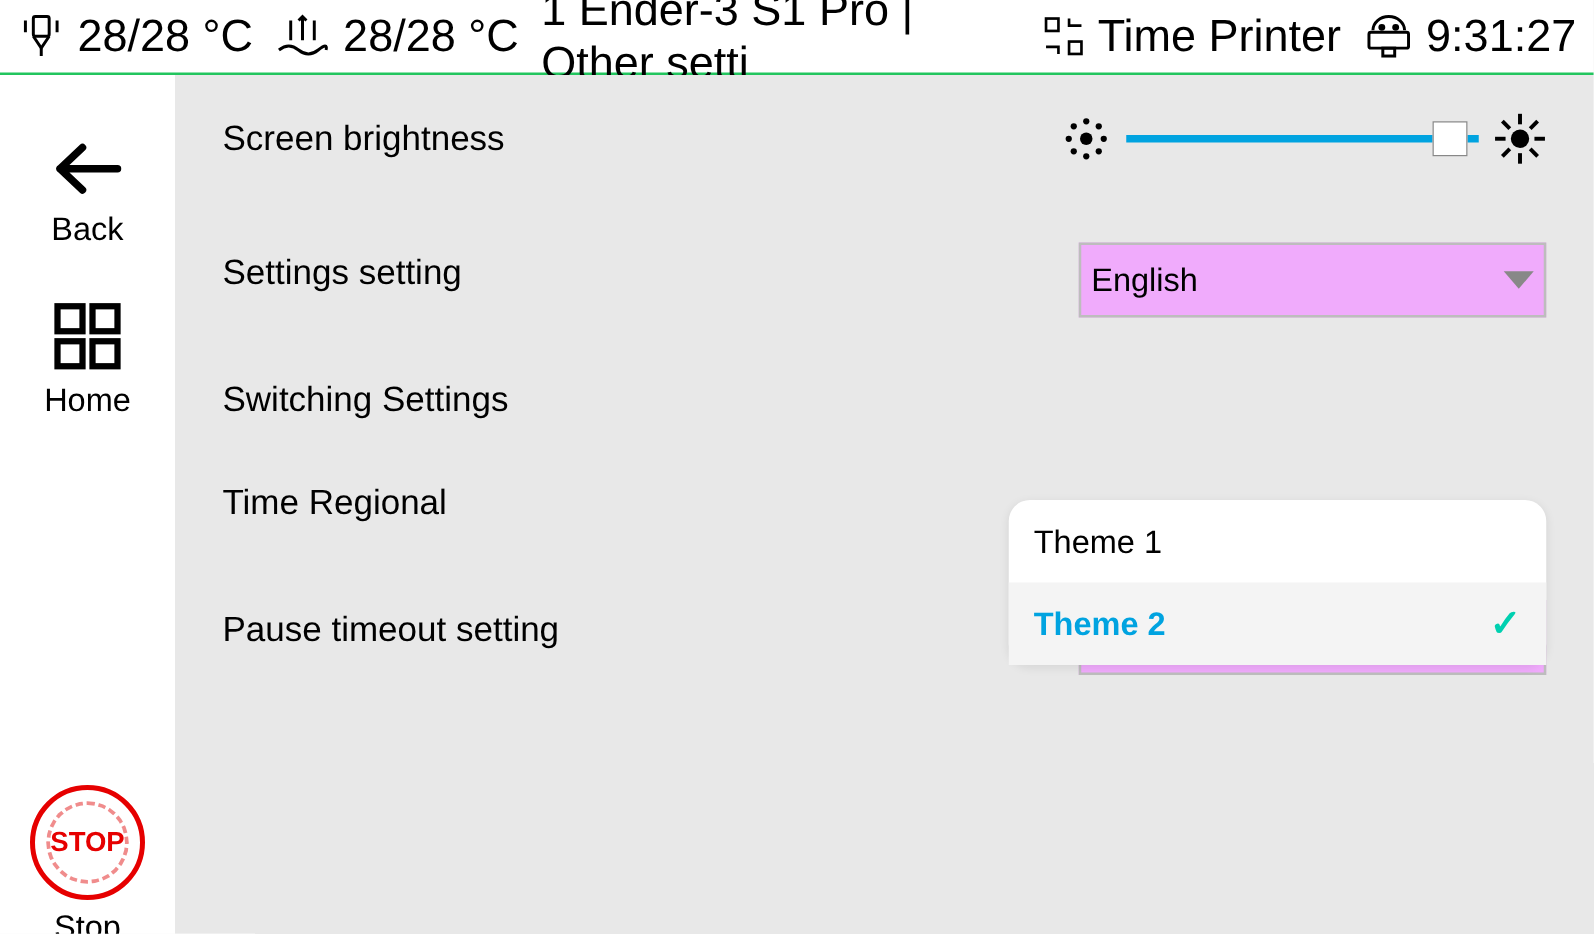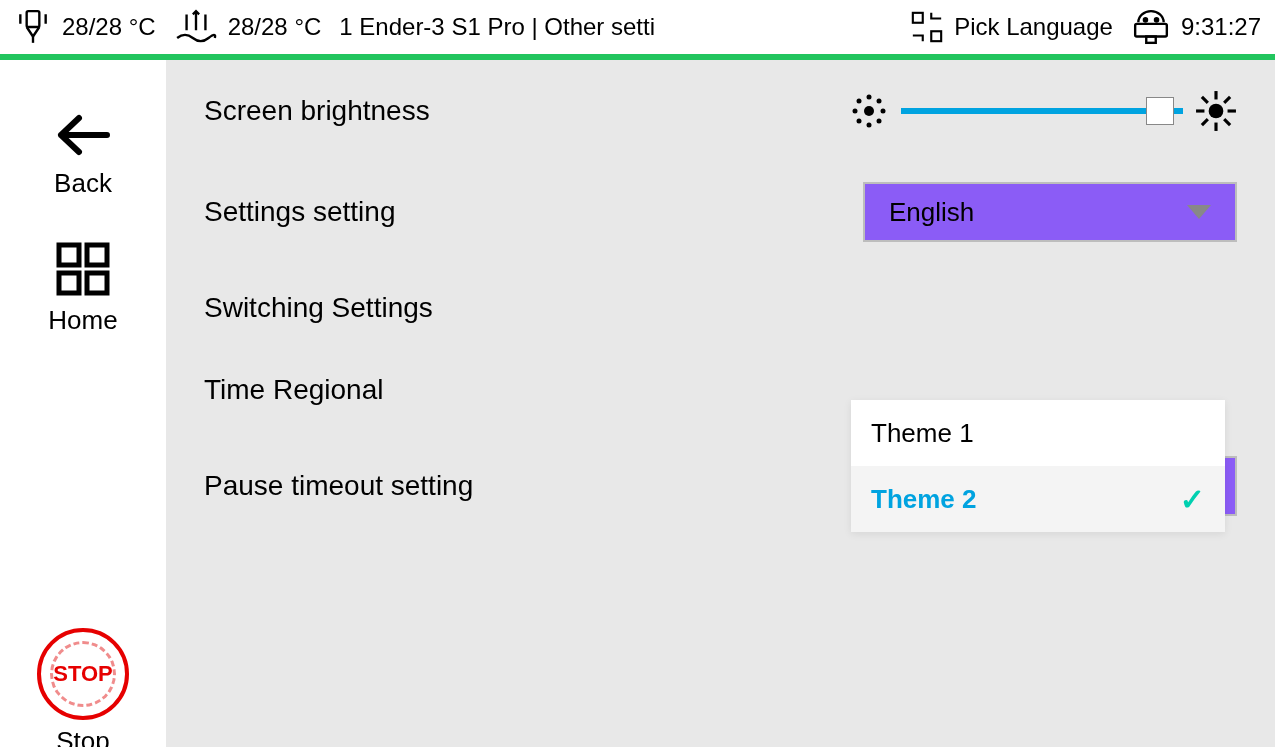--- a/index.html
+++ b/index.html
@@ -4,34 +4,34 @@
   <style>
     * { margin: 0; padding: 0; box-sizing: border-box; font-family: "Segoe UI", Arial, sans-serif; }
     body { width: 1275px; height: 747px; background: #fff; overflow: hidden; color: #000; }
 
     
     .topbar {
       display: flex;
       align-items: center;
       height: 60px;
       padding: 0 14px;
-      border-bottom: 6px solid #22c55e;
+      border-bottom: 2px solid #22c55e;
       gap: 18px;
-      font-size: 24px;
+      font-size: 36px;
     }
     .topbar .seg { display: flex; align-items: center; gap: 10px; }
     .topbar .title-seg { flex: 1; }
     .topbar svg { display: block; }
 
     
     .main { display: flex; height: calc(100% - 60px); }
 
     
     .sidebar {
-      width: 166px;
+      width: 140px;
       display: flex;
       flex-direction: column;
       align-items: center;
       padding-top: 50px;
       gap: 42px;
       background: #fff;
     }
     .sidebar .item { display: flex; flex-direction: column; align-items: center; gap: 8px; cursor: pointer; }
     .sidebar .item .lbl { font-size: 26px; }
     .sidebar .spacer { flex: 1; }
@@ -60,42 +60,44 @@
     
     .bright-wrap { display: flex; align-items: center; gap: 12px; width: 388px; }
     .slider { position: relative; flex: 1; height: 6px; background: #00a3e0; }
     .slider .thumb {
       position: absolute; width: 28px; height: 28px; background: #fff; border: 1px solid #888;
       top: 50%; transform: translate(-50%, -50%); left: 92%;
     }
 
     
     .dropdown {
-      width: 374px; height: 60px; background: #8b5cf6; border: 2px solid #bdbdbd;
-      display: flex; align-items: center; padding: 0 24px; font-size: 26px; cursor: pointer;
+      width: 374px; height: 60px; background: #f0abfc; border: 2px solid #bdbdbd;
+      display: flex; align-items: center; padding: 0 8px; font-size: 26px; cursor: pointer;
       justify-content: space-between;
+      margin-top: 12px;
     }
     .dropdown .arrow-down {
       width: 0; height: 0; border-left: 12px solid transparent; border-right: 12px solid transparent;
       border-top: 14px solid #888;
     }
     .dropdown .arrow-up {
       width: 0; height: 0; border-left: 12px solid transparent; border-right: 12px solid transparent;
       border-bottom: 14px solid #888;
     }
 
     
     .popup {
       position: absolute;
-      right: 50px;
+      right: 38px;
       top: 340px;
-      width: 374px;
+      width: 430px;
       background: #fff;
       box-shadow: 0 2px 8px rgba(0,0,0,0.08);
       z-index: 10;
+      border-radius: 17px;
     }
     .popup .opt {
       height: 66px; display: flex; align-items: center; padding: 0 20px; font-size: 26px;
       justify-content: space-between; cursor: pointer;
     }
     .popup .opt.selected { color: #00a3e0; font-weight: 700; background: #f4f4f4; }
     .check { color: #00d0b0; font-size: 30px; }
   </style>
 </head>
 <body>
@@ -120,21 +122,21 @@
   </div>
   <div class="seg title-seg">
     <span>1 Ender-3 S1 Pro | Other setti</span>
   </div>
   <div class="seg">
     <svg width="34" height="34" viewBox="0 0 48 48" fill="none" stroke="#000" stroke-width="3">
       <rect x="4" y="4" width="14" height="14"></rect>
       <rect x="30" y="30" width="14" height="14"></rect>
       <path d="M44 12 L30 12 L30 4 M4 36 L18 36 L18 44"></path>
     </svg>
-    <span>Pick Language</span>
+    <span>Time Printer</span>
   </div>
   <div class="seg">
     <svg width="40" height="38" viewBox="0 0 48 48" fill="none" stroke="#000" stroke-width="3">
       <path d="M8 18 A16 14 0 0 1 40 18"></path>
       <circle cx="17" cy="15" r="2" fill="#000"></circle>
       <circle cx="31" cy="15" r="2" fill="#000"></circle>
       <rect x="4" y="20" width="40" height="16" rx="2"></rect>
       <rect x="18" y="36" width="12" height="8"></rect>
     </svg>
     <span>9:31:27</span>

